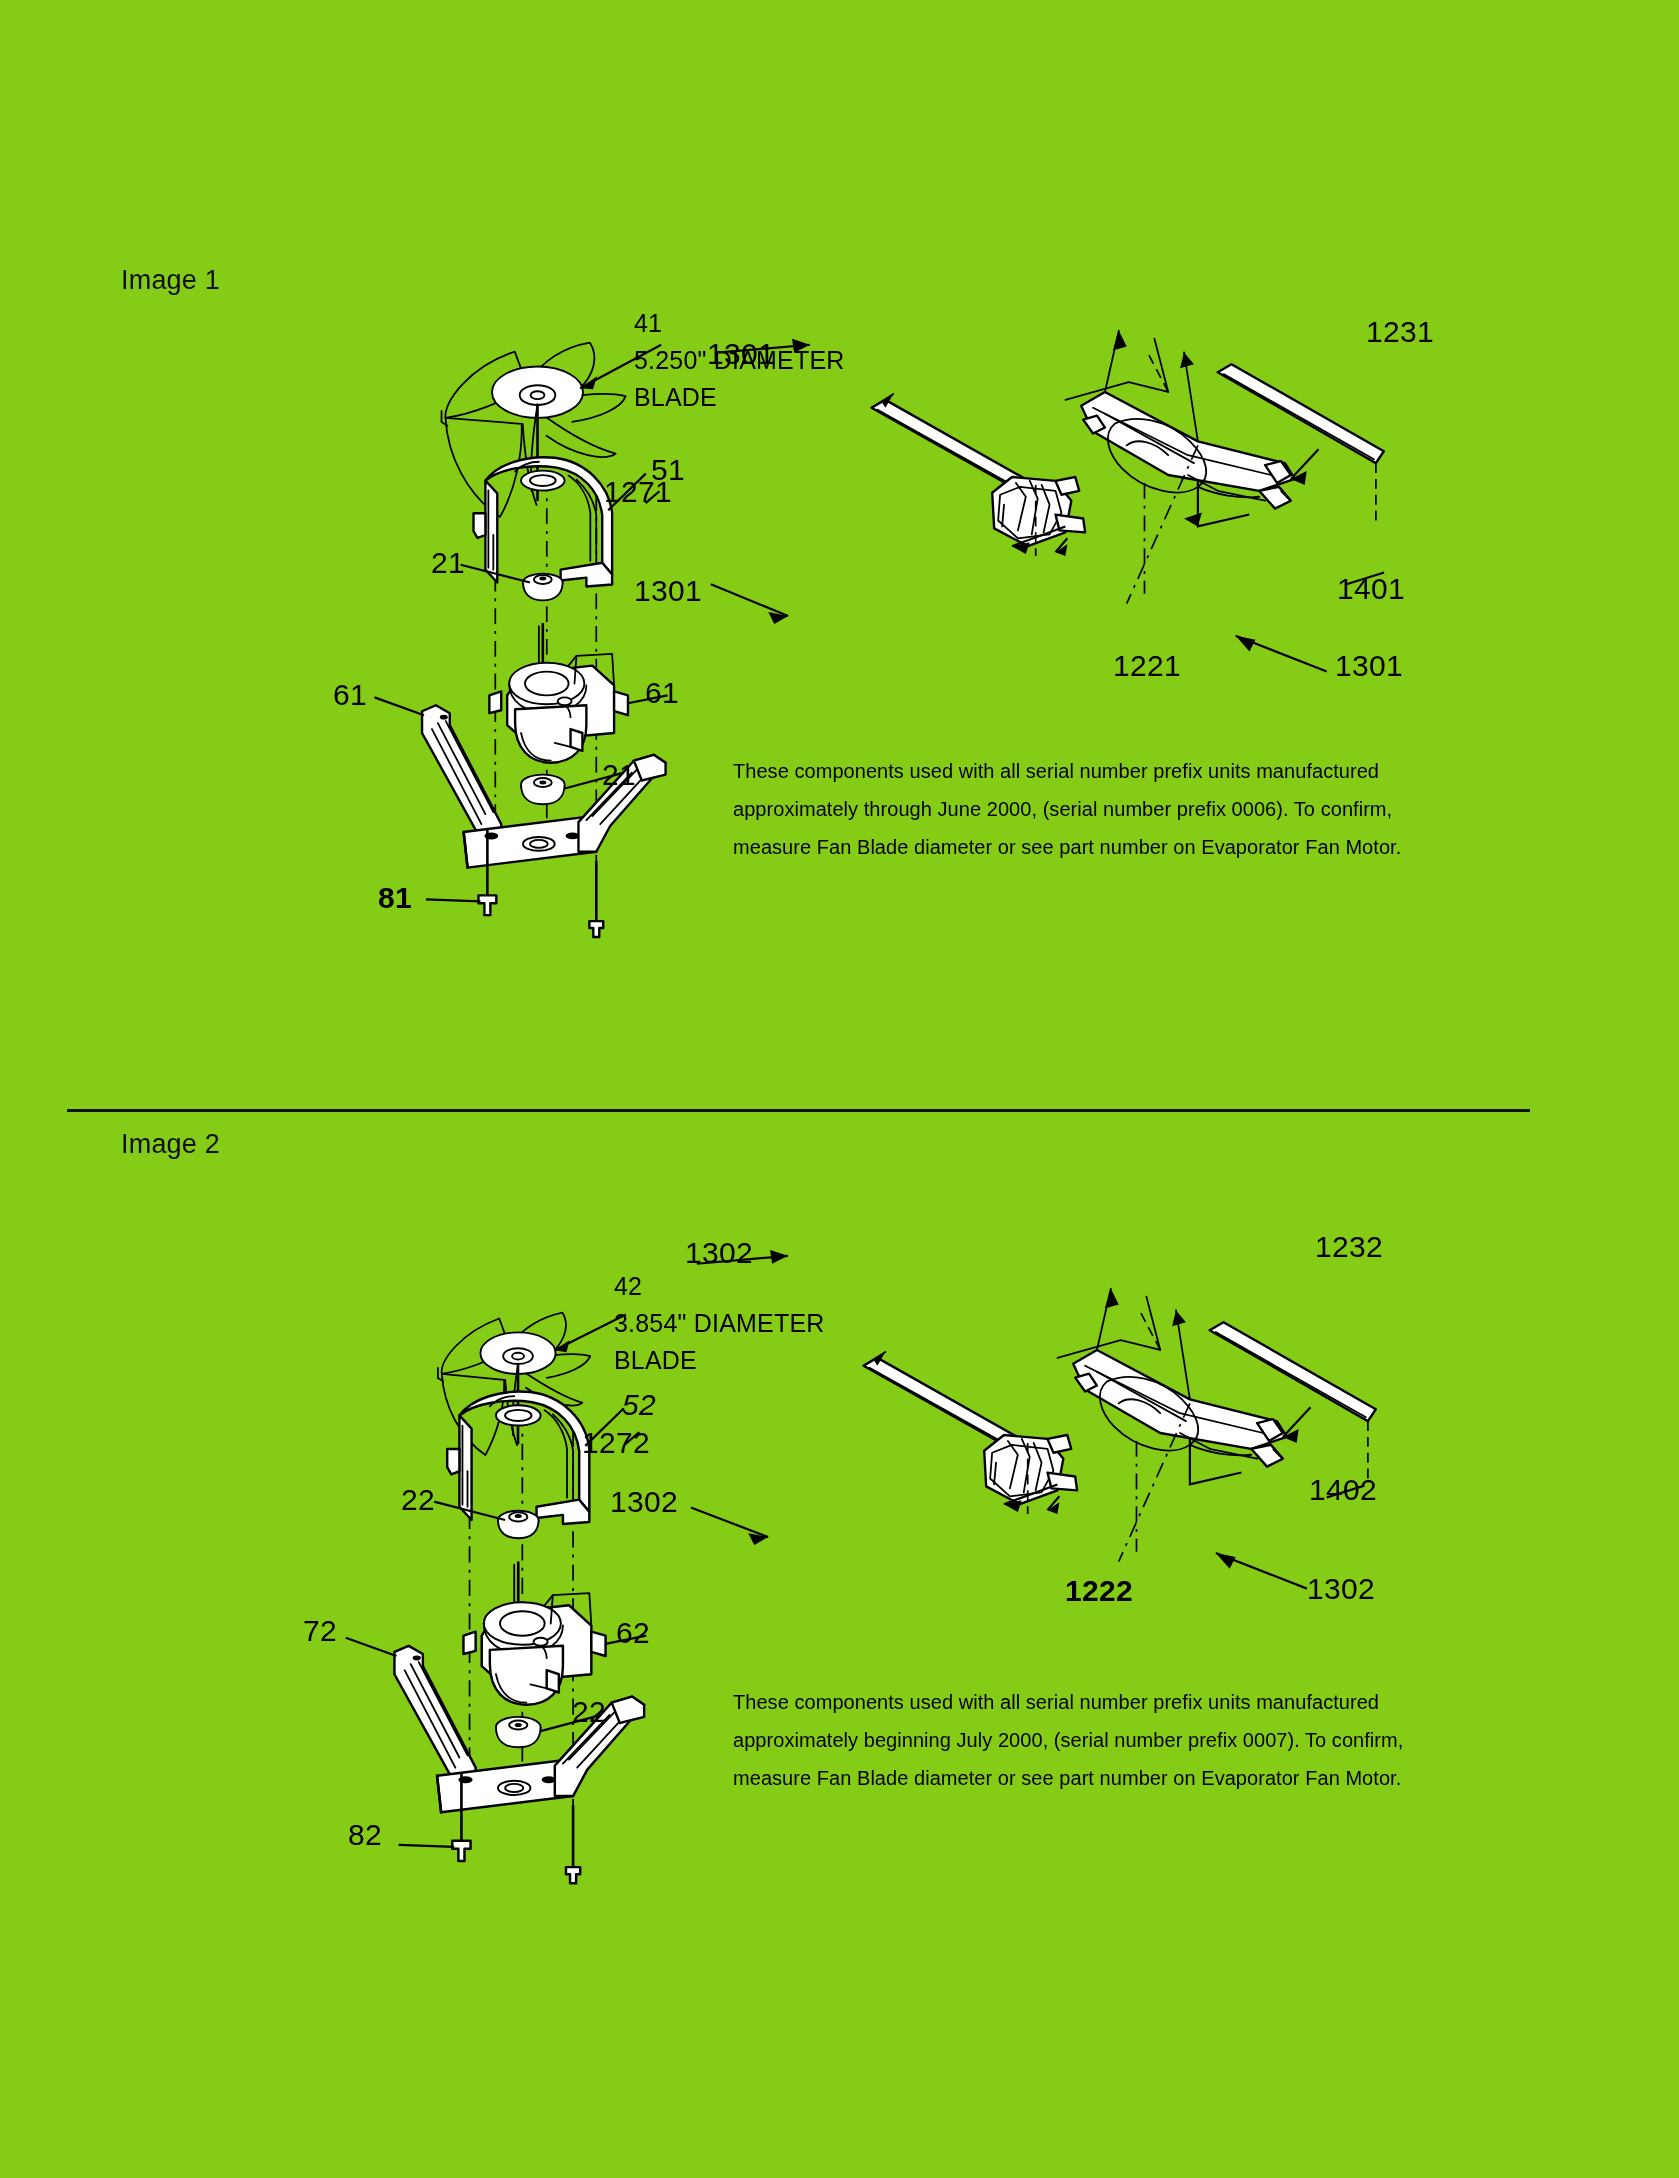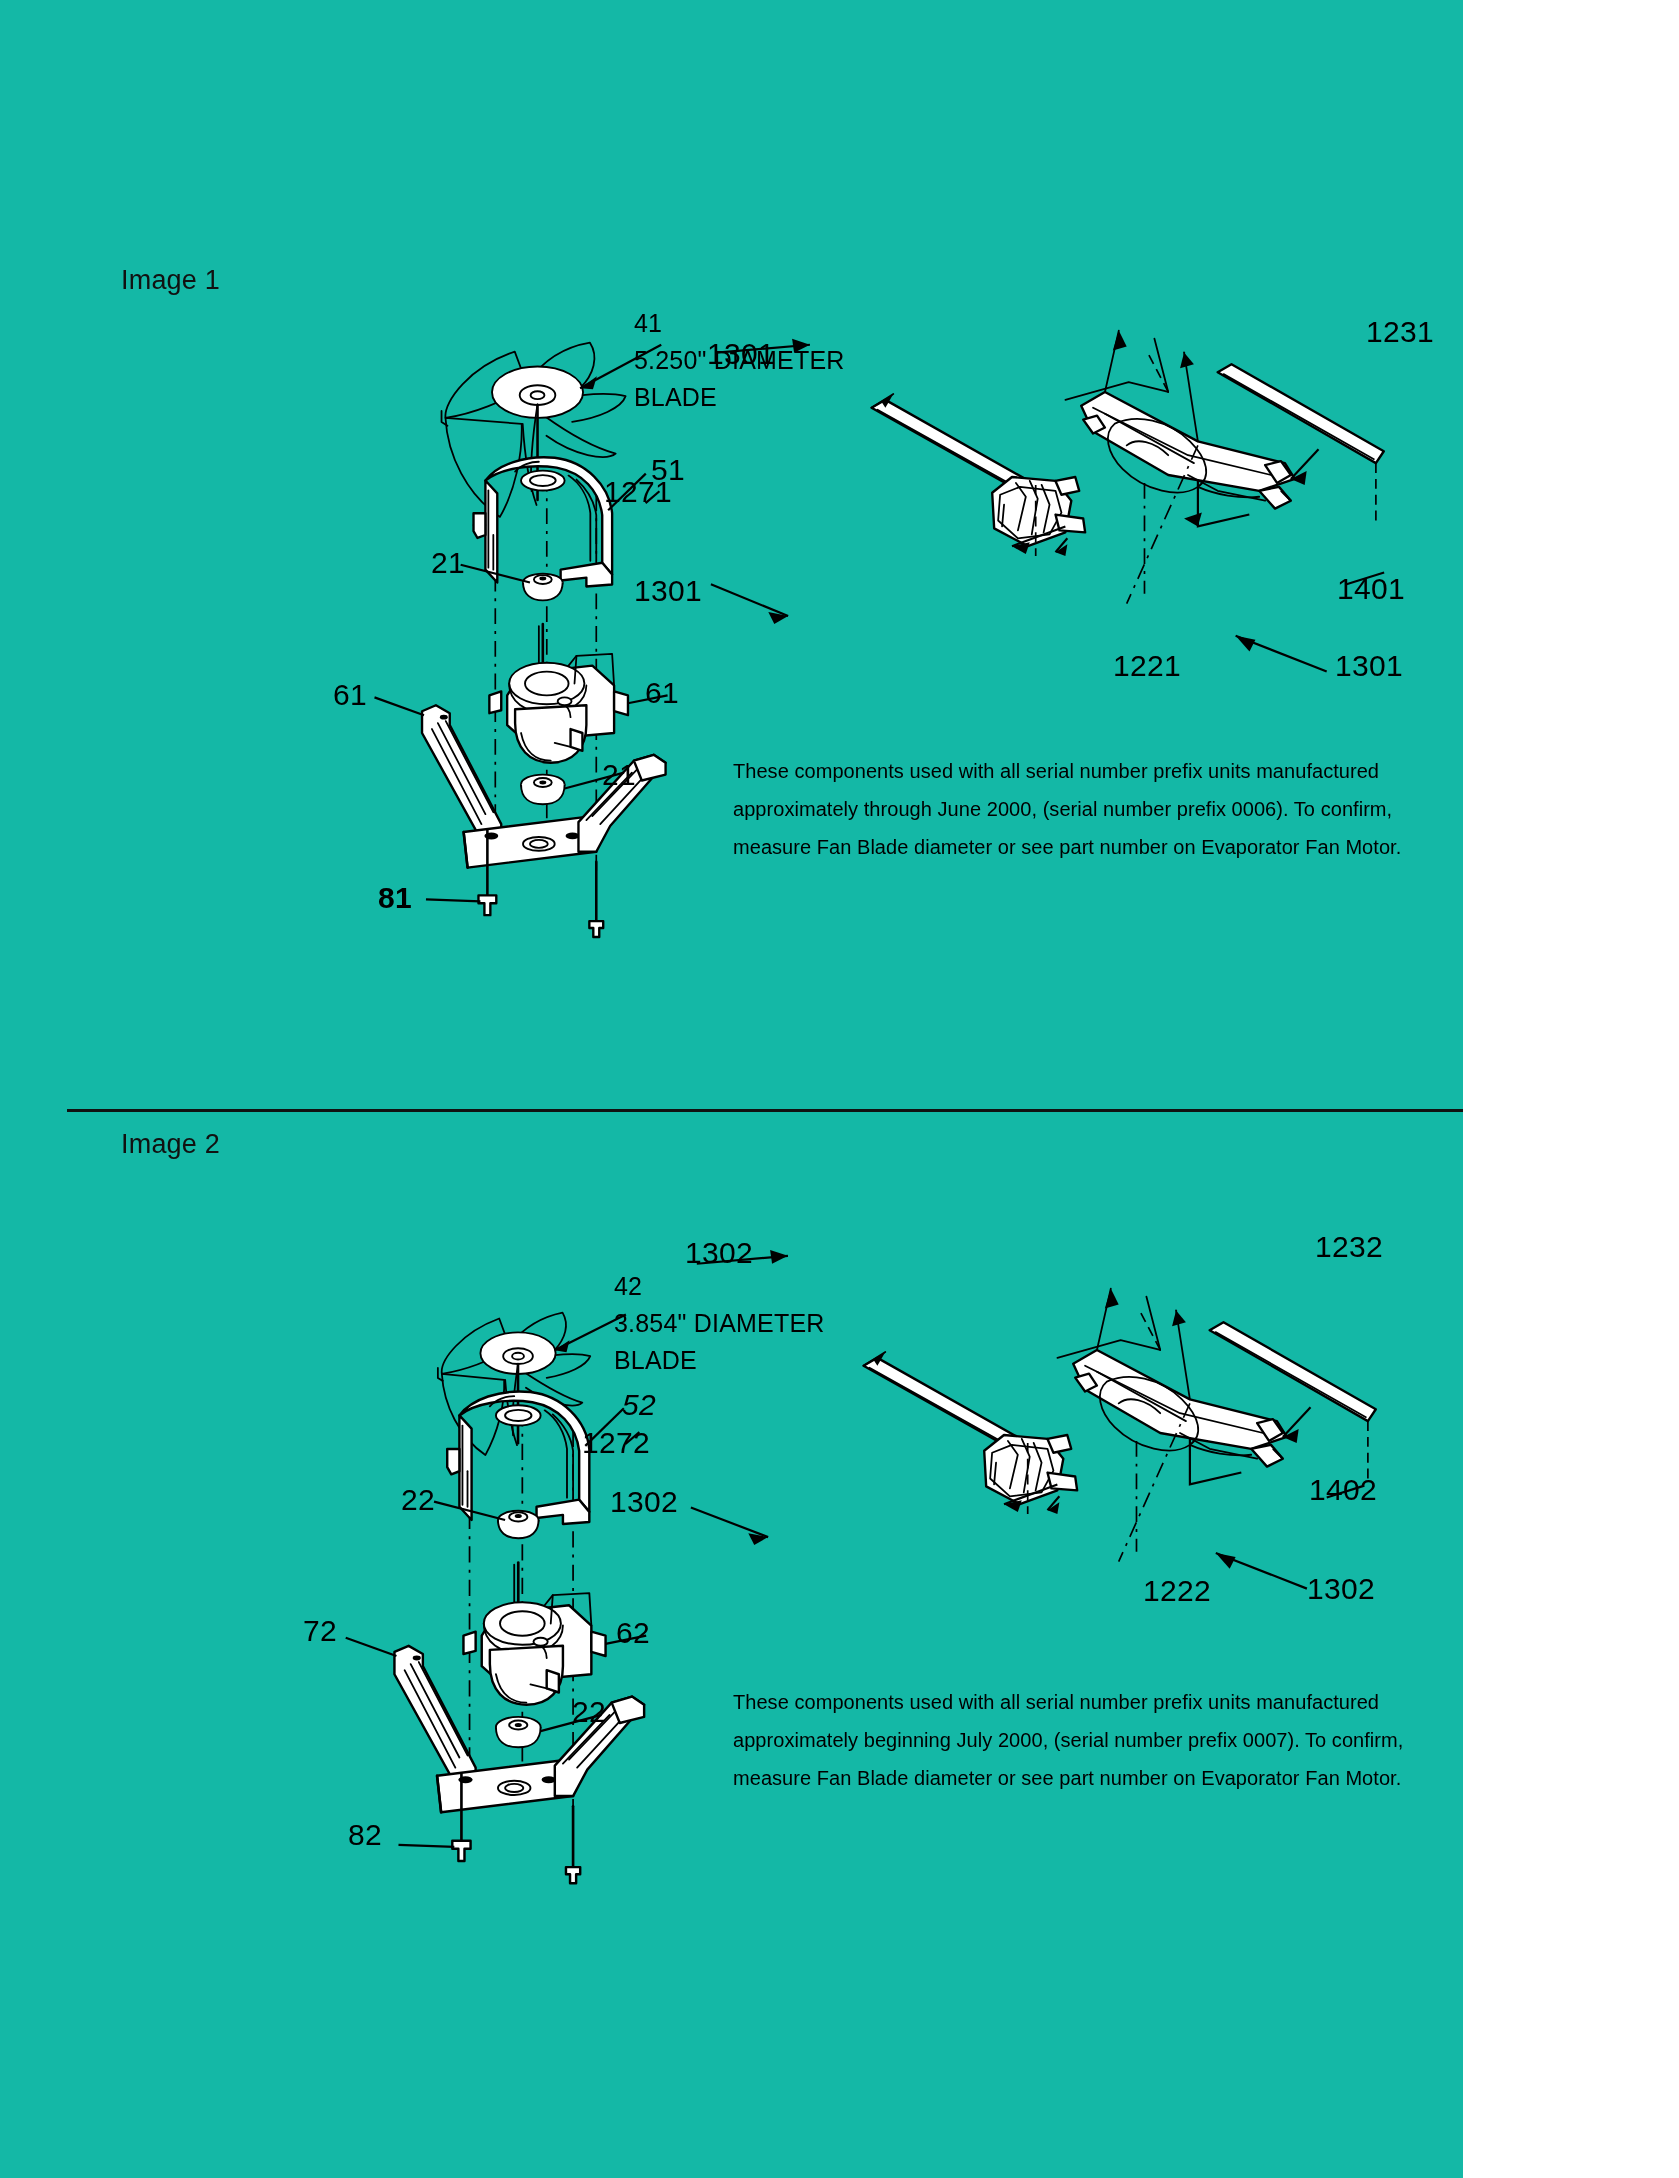--- a/index.html
+++ b/index.html
@@ -6,23 +6,23 @@
     margin: 0;
     padding: 0;
     background: #ffffff;
   }
   body {
     font-family: "Liberation Sans", sans-serif;
     color: #000000;
   }
   #page {
     position: relative;
-    width: 1463px;
+    width: 1679px;
     height: 2178px;
-    background: #14b8a6;
+    background: #84cc16;
     overflow: hidden;
   }
   .abs { position: absolute; }
 
   .section-title {
     font-size: 27px;
     letter-spacing: 0.2px;
     color: #111;
     white-space: nowrap;
   }
@@ -468,21 +468,21 @@
     <path class="solidfill" d="M424 184 L 440 176 L 438 190 Z"></path>
     <path class="ln-thin" d="M0 112 L 22 98"></path>
     <path class="solidfill" d="M22 98 L 10 106 L 14 112 Z"></path>
   </svg>
 
   <div class="abs callout" style="left:685px; top:1236px;">1302</div>
   <div class="abs callout" style="left:1315px; top:1230px;">1232</div>
   <div class="abs callout" style="left:582px; top:1426px;">1272</div>
   <div class="abs callout" style="left:610px; top:1485px;">1302</div>
   <div class="abs callout" style="left:1309px; top:1473px;">1402</div>
-  <div class="abs callout" style="left:1143px; top:1574px;">1222</div>
+  <div class="abs callout" style="left:1065px; top:1574px;font-weight:bold;">1222</div>
   <div class="abs callout" style="left:1307px; top:1572px;">1302</div>
 
   <svg class="abs" style="left:574px; top:1238px;" width="931" height="416" viewBox="0 0 940 420">
     <path class="lead" d="M124 26 L 216 18"></path>
     <path class="solidfill" d="M216 18 L 198 12 L 200 26 Z"></path>
     <path class="lead" d="M66 196 L 52 208"></path>
     <path class="lead" d="M118 272 L 196 302"></path>
     <path class="solidfill" d="M196 302 L 176 298 L 182 310 Z"></path>
     <path class="lead" d="M760 262 L 798 250"></path>
     <path class="lead" d="M740 354 L 648 318"></path>

